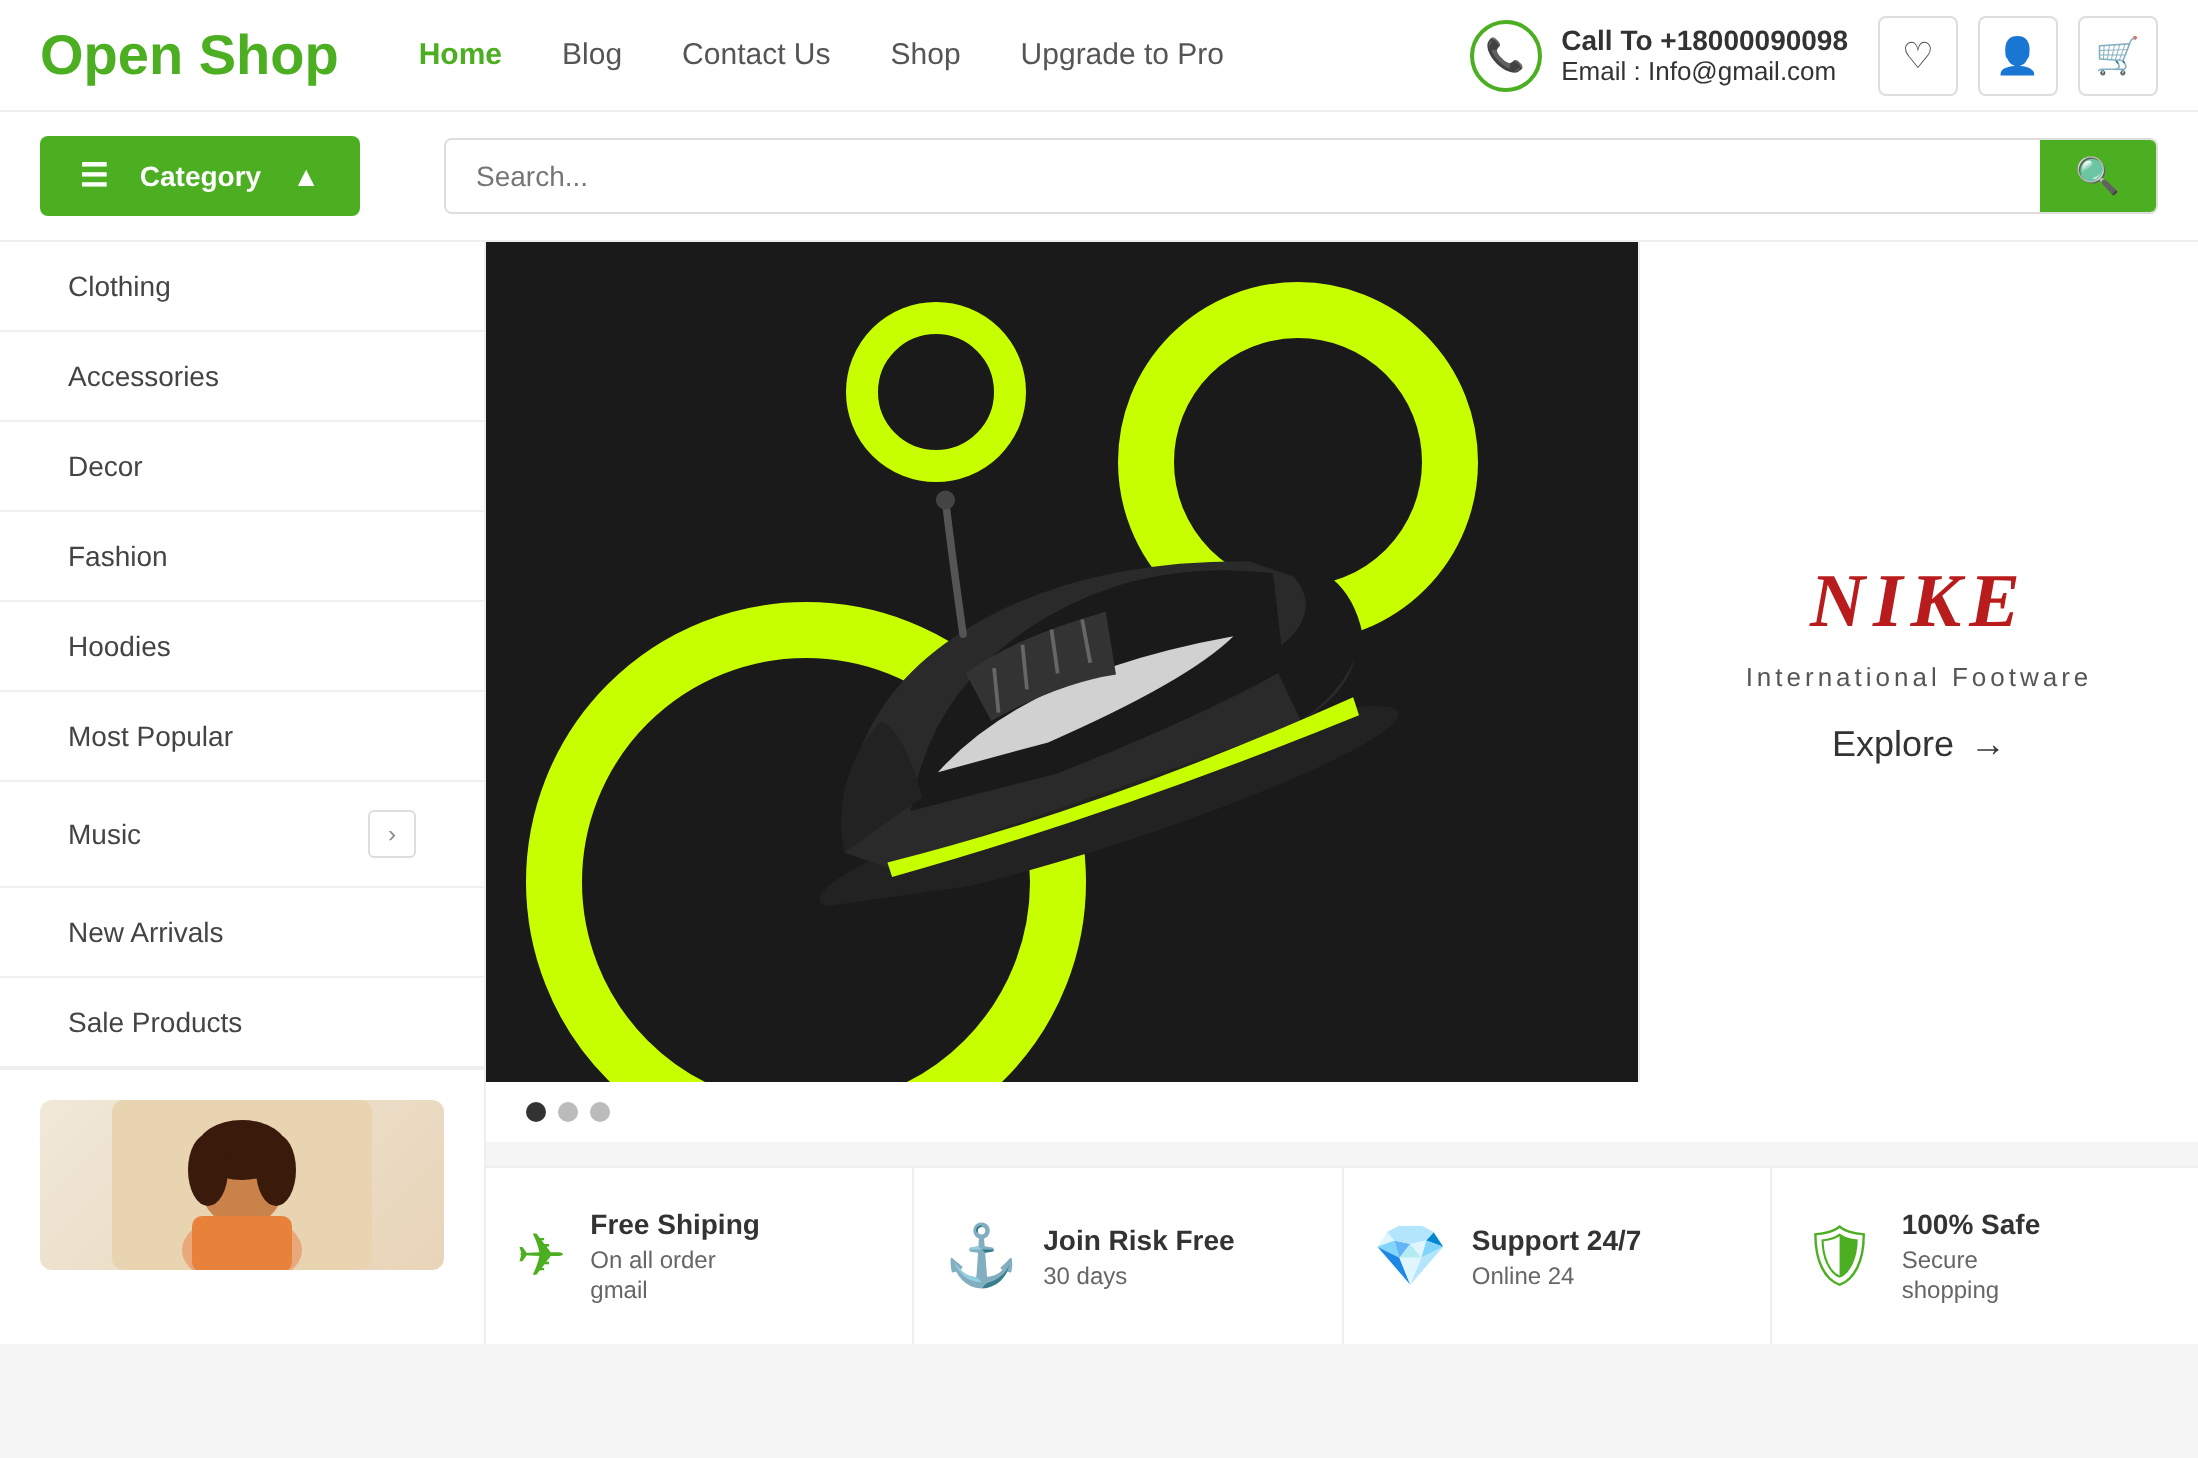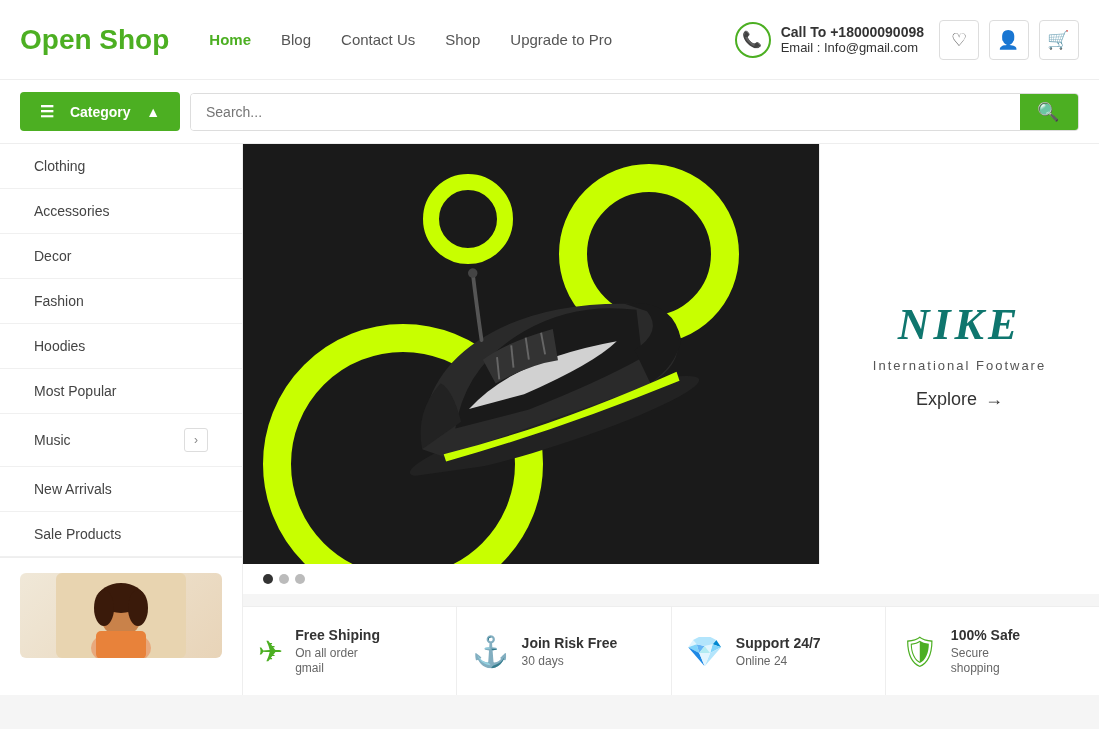--- a/index.html
+++ b/index.html
@@ -5,21 +5,21 @@
     * { margin: 0; padding: 0; box-sizing: border-box; }
     body { font-family: Arial, sans-serif; background: #f5f5f5; width: 1099px; overflow-x: hidden; }
 
     
     .header {
       display: flex;
       align-items: center;
       background: #fff;
       padding: 4px 20px;
       border-bottom: 1px solid #eee;
-      height: 80px;
+      height: 56px;
     }
     .logo {
       font-size: 28px;
       font-weight: bold;
       color: #333;
       margin-right: 40px;
       white-space: nowrap;
     }
     .logo span:first-child { color: #4caf22; }
     .logo span:last-child { color: #4caf22; }
@@ -102,20 +102,21 @@
       min-width: 160px;
       justify-content: space-between;
     }
     .hamburger { font-size: 16px; }
     .search-input-wrap {
       flex: 1;
       display: flex;
       border: 1px solid #ddd;
       border-radius: 4px;
       overflow: hidden;
+      margin-left: 32px;
     }
     .search-input {
       flex: 1;
       padding: 10px 15px;
       border: none;
       outline: none;
       font-size: 14px;
     }
     .search-btn {
       background: #4caf22;
@@ -238,24 +239,24 @@
       background: #fff;
       display: flex;
       flex-direction: column;
       align-items: center;
       justify-content: center;
       border-left: 1px solid #eee;
       padding: 20px;
     }
     .nike-logo {
       font-family: 'Times New Roman', serif;
-      font-size: 44px;
+      font-size: 38px;
       font-weight: bold;
       font-style: italic;
-      color: #0f766e;
+      color: #b91c1c;
       letter-spacing: 4px;
       margin-bottom: 8px;
     }
     .hero-sub {
       font-size: 13px;
       color: #555;
       letter-spacing: 2px;
       margin-bottom: 16px;
     }
     .explore-btn {

